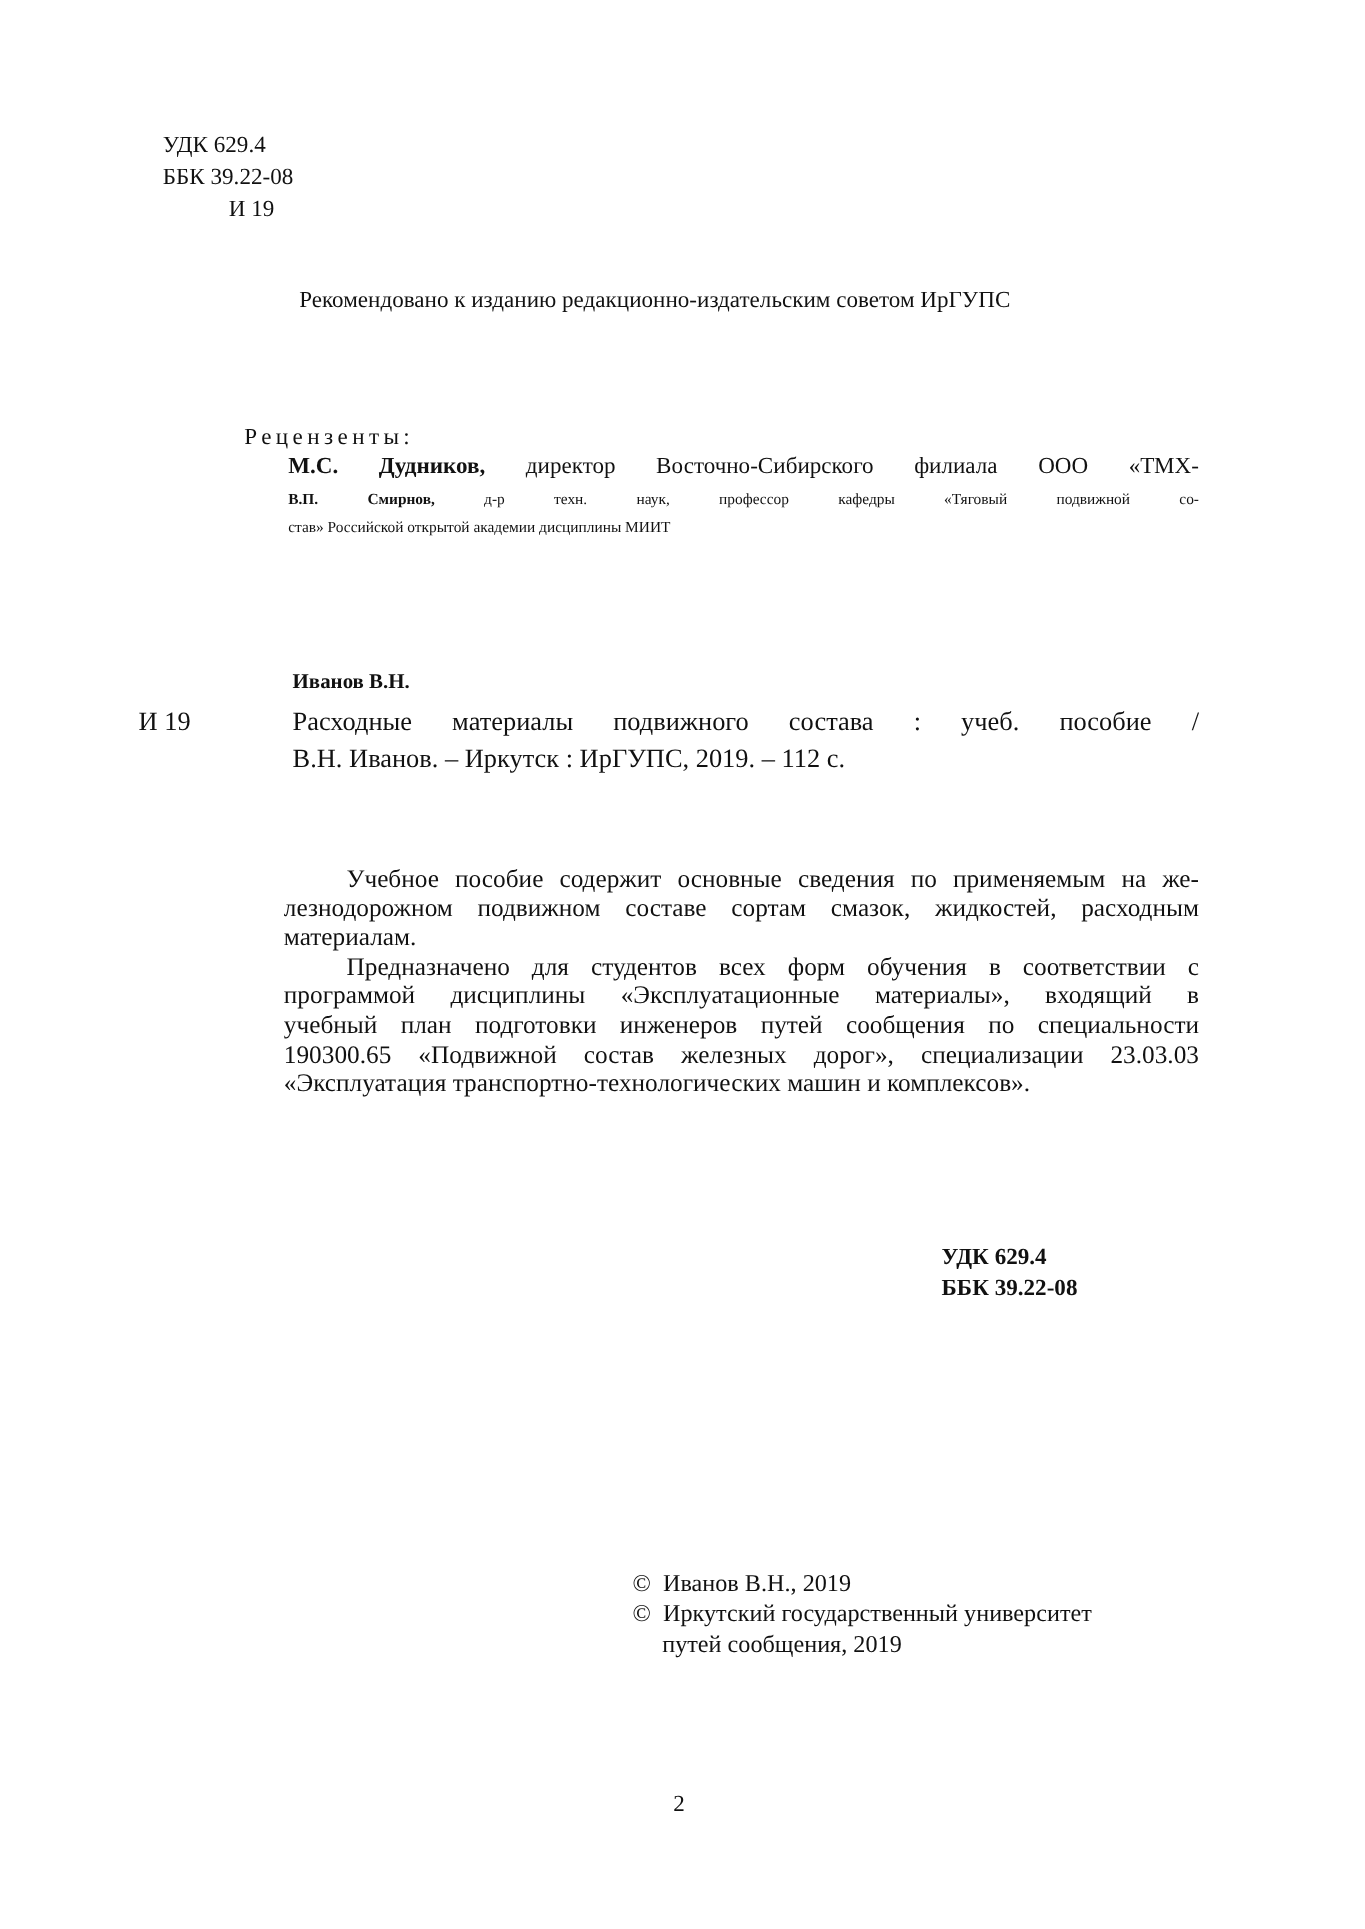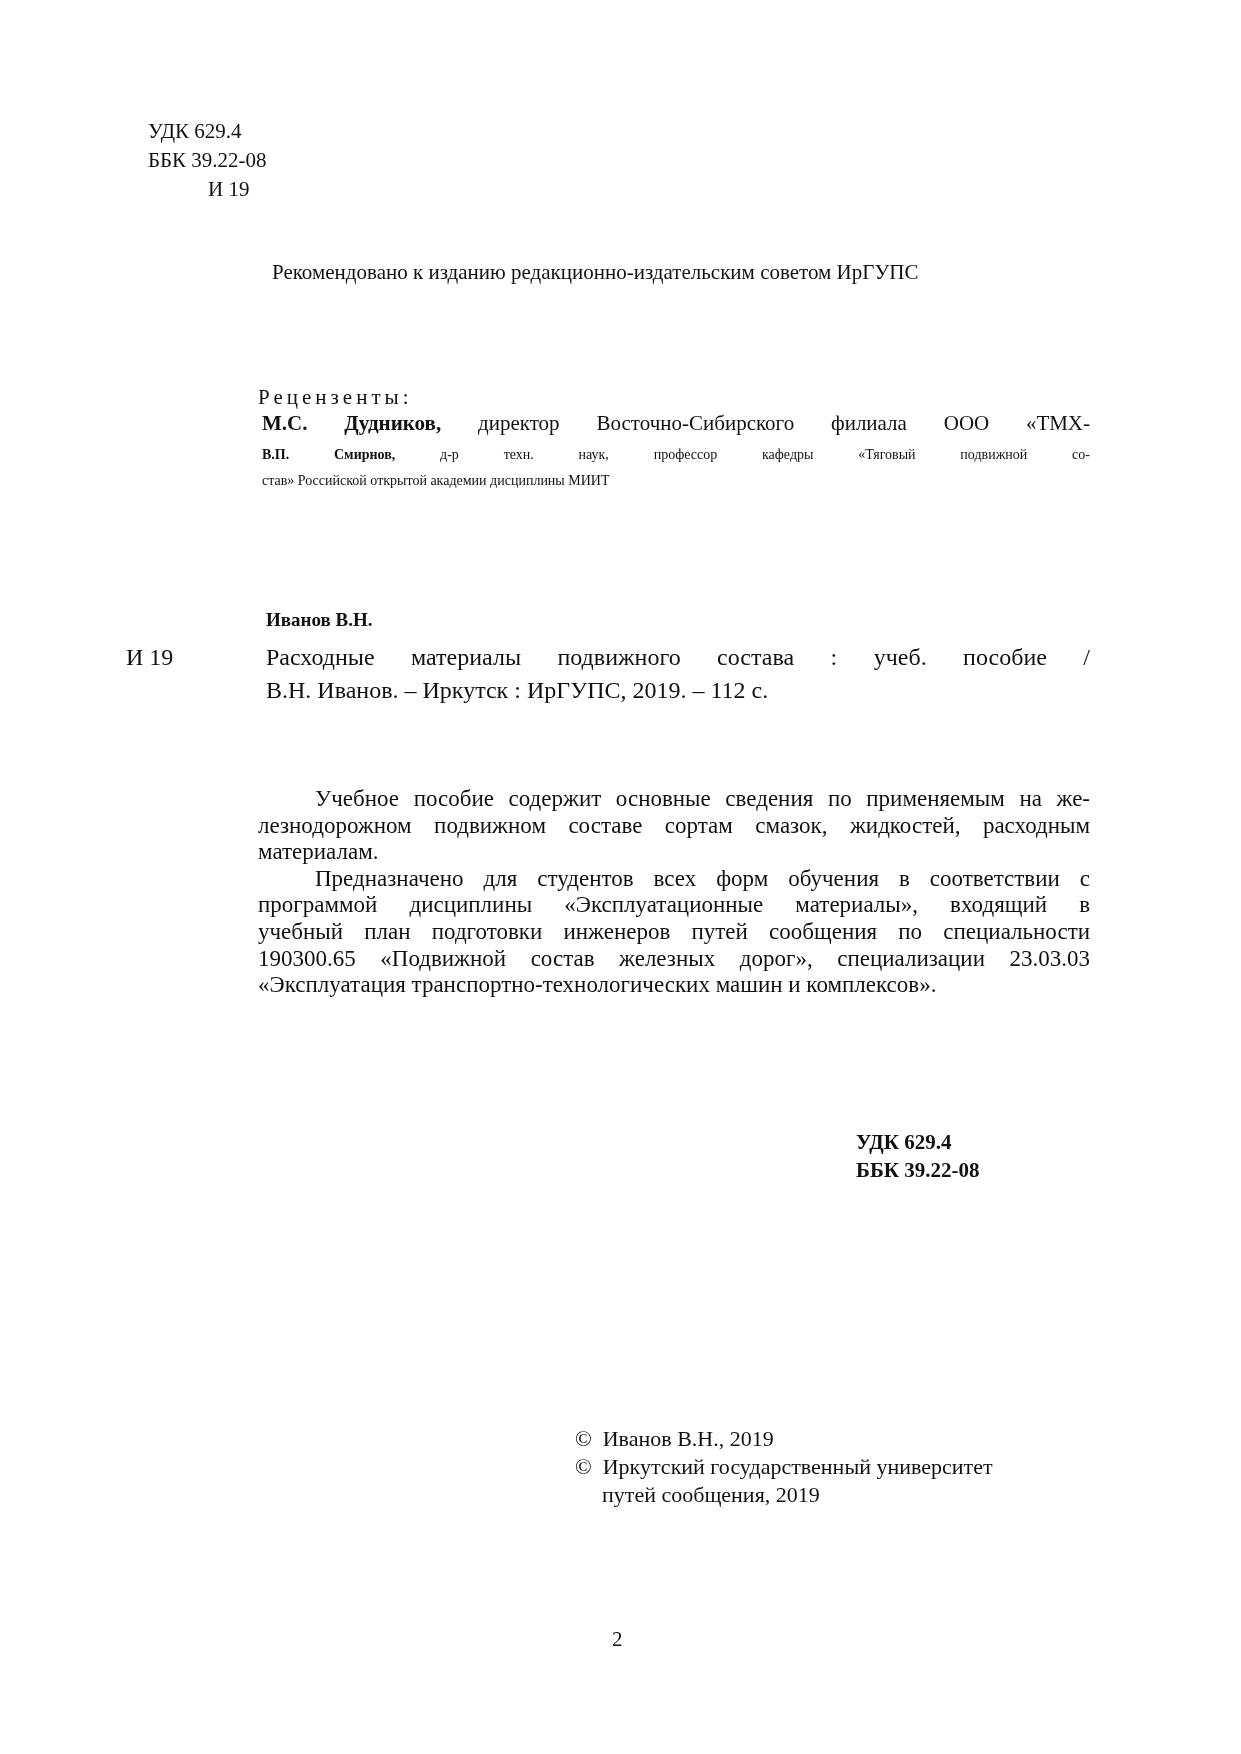--- a/index.html
+++ b/index.html
@@ -16,21 +16,21 @@
 </style>
 </head>
 <body>
 
 <div class="abs t" style="left:148px; top:118px;">УДК 629.4</div>
 <div class="abs t" style="left:148px; top:147px;">ББК  39.22-08</div>
 <div class="abs t" style="left:208px; top:176px;">И 19</div>
 
 <div class="abs t" style="left:272px; top:259px;">Рекомендовано к изданию редакционно-издательским советом ИрГУПС</div>
 
-<div class="abs t spaced" style="left:222px; top:384px;margin-left:36px;">Рецензенты:</div>
+<div class="abs t spaced" style="left:222px; top:384px;">Рецензенты:</div>
 
 <div class="abs" style="left:262px; top:410px; width:828px; font-size:21px; line-height:26px;">
   <span class="just-line"><b>М.С. Дудников,</b><span> директор Восточно-Сибирского филиала ООО «ТМХ-</span></span>
 </div>
 
 <div class="abs" style="left:262px; top:442px; width:828px; font-size:14px; line-height:26px;">
   <span class="just-line"><b>В.П. Смирнов,</b><span> д-р техн. наук, профессор кафедры «Тяговый подвижной со-</span></span>
   <span class="last-line">став» Российской открытой академии дисциплины МИИТ</span>
 </div>
 

